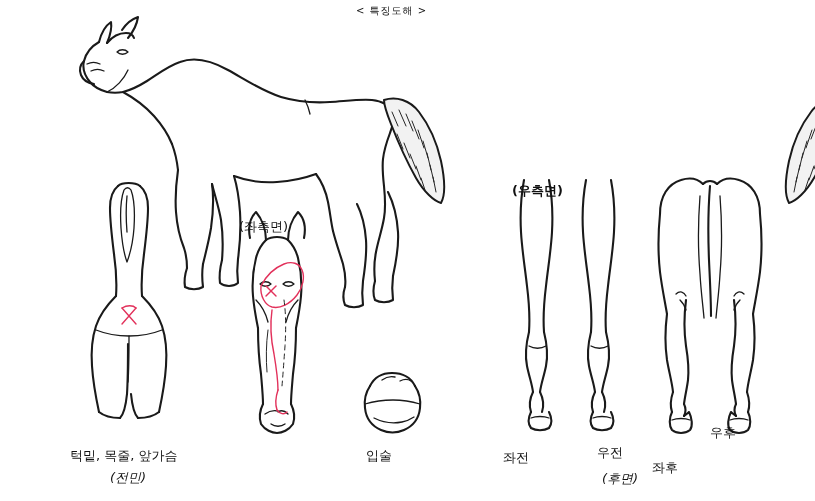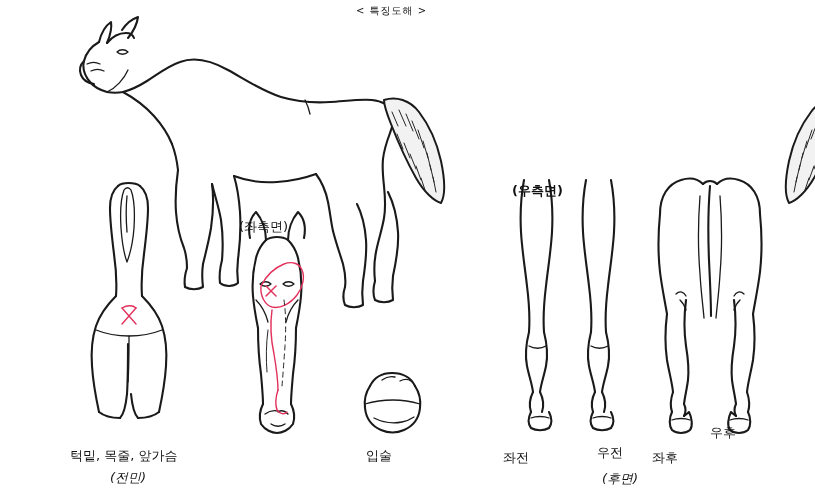--- a/index.html
+++ b/index.html
@@ -370,19 +370,19 @@
   <div class="cap" style="left:70px; top:447px;">턱밑, 목줄, 앞가슴</div>
 
   <div class="cap" style="left:110px; top:469px;font-style:italic;">(전민)</div>
 
   <div class="cap" style="left:366px; top:447px;">입술</div>
 
   <div class="cap small" style="left:503px; top:449px;">좌전</div>
 
   <div class="cap small" style="left:565px; top:444px;margin-left:32px;">우전</div>
 
-  <div class="cap small" style="left:652px; top:449px;">좌후</div>
+  <div class="cap small" style="left:652px; top:459px;">좌후</div>
 
   <div class="cap small" style="left:710px; top:424px;">우후</div>
 
   <div class="cap" style="left:602px; top:470px;font-style:italic;">(후면)</div>
 
 </div>
 
 </body></html>

